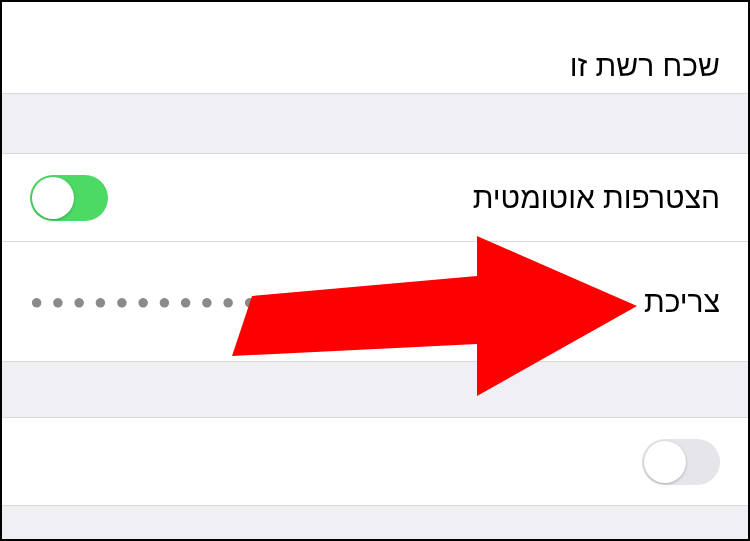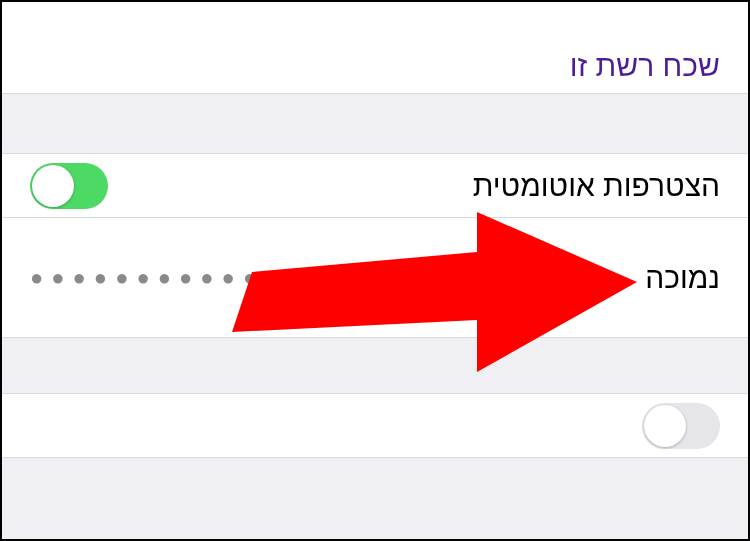--- a/index.html
+++ b/index.html
@@ -15,24 +15,24 @@
     background: #fff;
     display: flex;
     align-items: center;
     justify-content: space-between;
     padding: 0 28px;
     border-bottom: 1px solid #d9d9dd;
     font-size: 30px;
     color: #000;
   }
   .row.link { height: 92px; }
-  .row.link a { color: #4c1d95; text-decoration: none; font-size: 30px; margin-top: 36px; }
+  .row.link a { color: #000000; text-decoration: none; font-size: 30px; margin-top: 36px; }
   .gap { height: 60px; background: #efeff4; border-bottom: 1px solid #d9d9dd; }
   .gap.small { height: 56px; }
-  .row.item { height: 64px; }
+  .row.item { height: 88px; }
   .row.pw { height: 120px; position: relative; }
   .label { text-align: right; }
   .toggle {
     width: 78px; height: 46px; border-radius: 23px; position: relative;
     flex: 0 0 auto;
   }
   .toggle.on { background: #4cd964; }
   .toggle.off { background: #e5e5ea; }
   .knob {
     position: absolute; top: 2px; width: 42px; height: 42px;
@@ -66,21 +66,21 @@
 <div class="gap"></div>
 
 <div class="row item">
   <span class="label">הצטרפות אוטומטית</span>
   <span class="toggle on">
     <span class="knob"></span>
   </span>
 </div>
 
 <div class="row pw">
-  <span class="label">נמוכה</span>
+  <span class="label">צריכת</span>
   <span class="dots">●●●●●●●●●●●●</span>
   <div class="arrow-wrap">
     <svg viewBox="0 0 420 190" width="420" height="190">
       <polygon points="415,70 255,0 255,40 30,60 10,120 255,108 255,160" fill="#ff0000"></polygon>
     </svg>
   </div>
 </div>
 
 <div class="gap small"></div>
 

